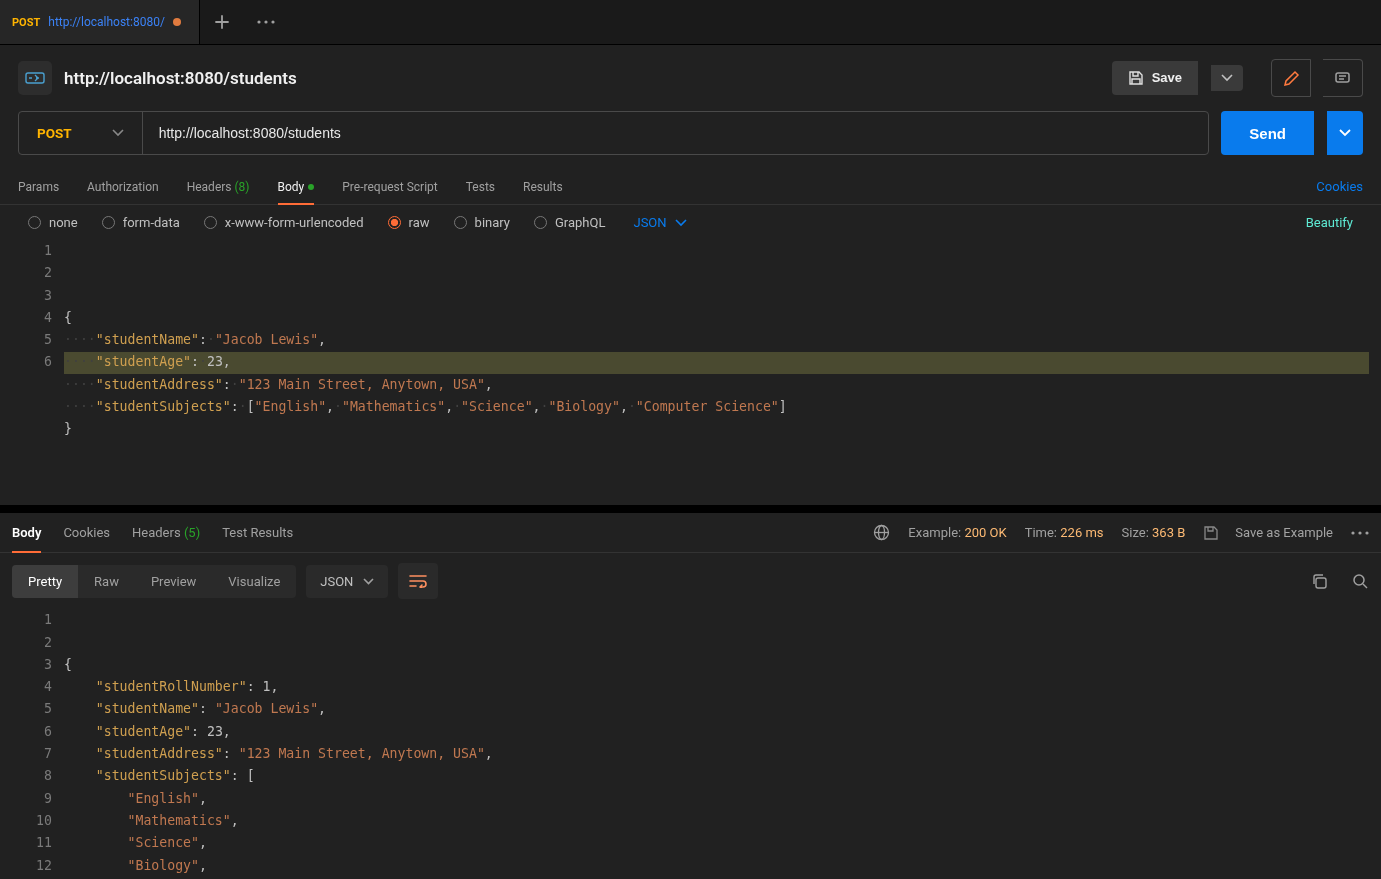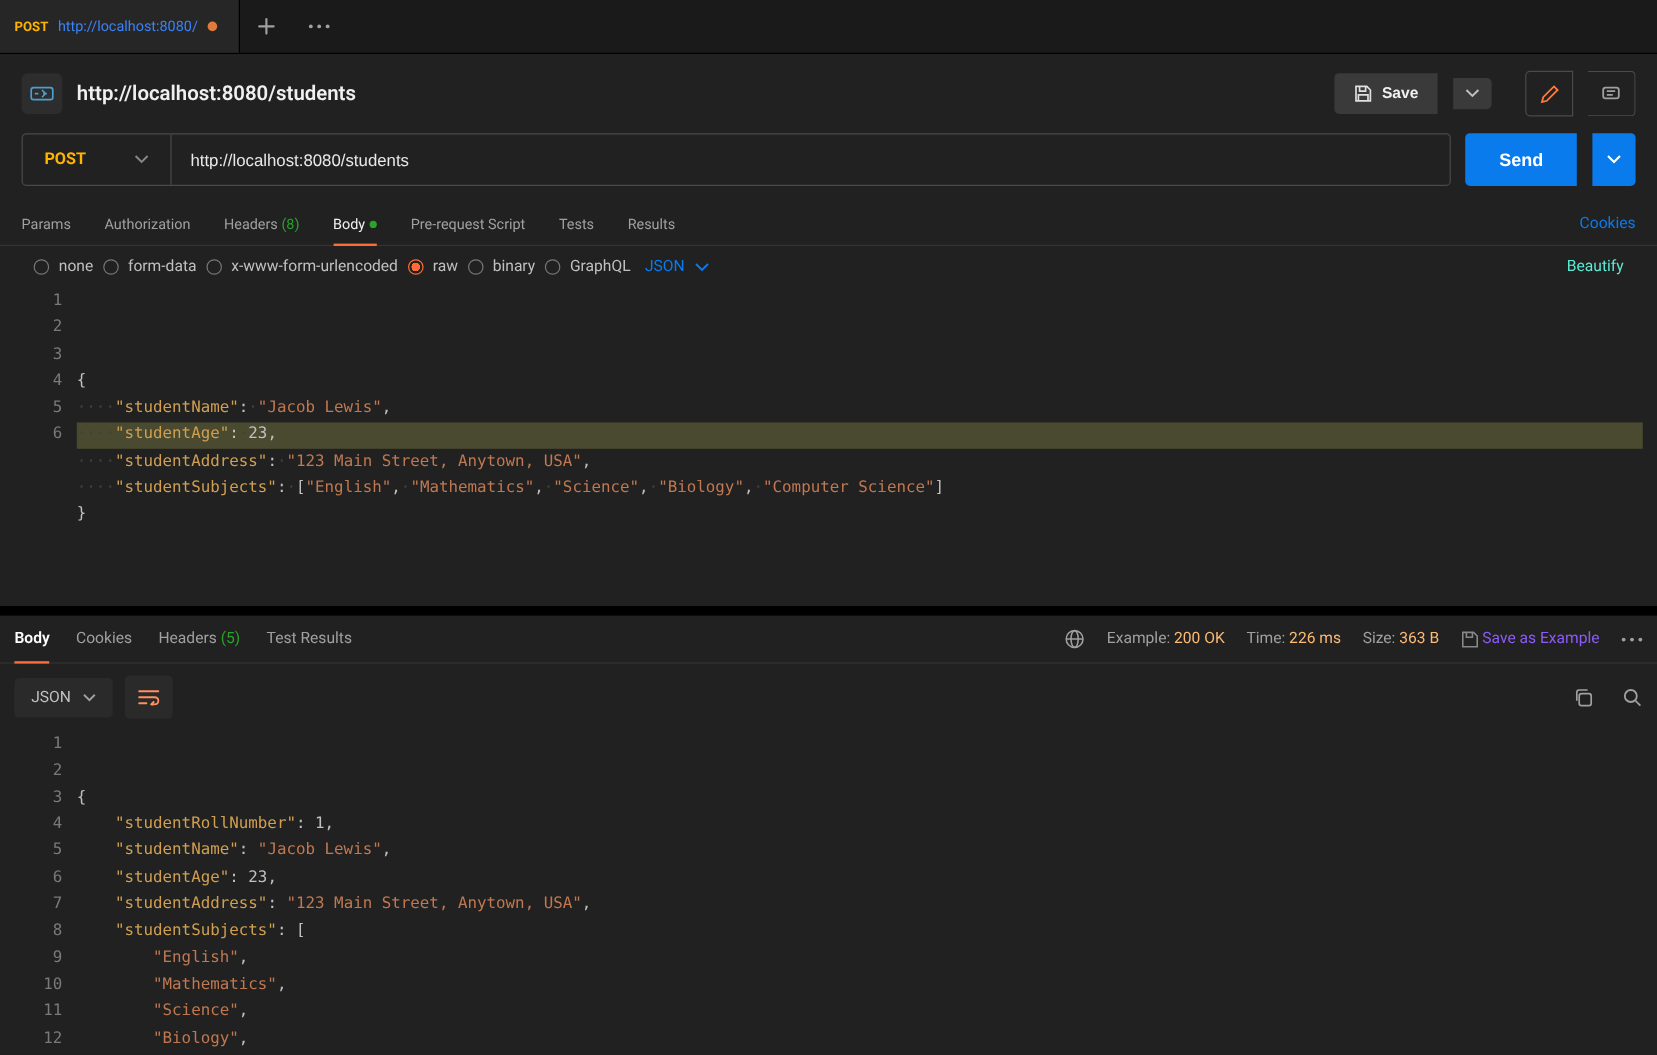--- a/index.html
+++ b/index.html
@@ -38,21 +38,21 @@
 
 .req-tabs { display: flex; align-items: center; padding: 0 18px; gap: 28px; border-bottom: 1px solid #333; }
 .req-tab { padding: 10px 0; color: #a0a0a0; cursor: pointer; font-size: 12px; position: relative; }
 .req-tab.active { color: #f0f0f0; }
 .req-tab.active::after { content: ''; position: absolute; bottom: -1px; left: 0; right: 0; height: 2px; background: #ff6c37; }
 .count { color: #29a329; }
 .gdot { display: inline-block; width: 6px; height: 6px; border-radius: 50%; background: #29a329; margin-left: 4px; vertical-align: middle; }
 .cookies-link { margin-left: auto; color: #097bed; cursor: pointer; padding: 10px 0; }
 
 
-.bodytype-row { display: flex; align-items: center; padding: 10px 28px; gap: 8px; }
+.bodytype-row { display: flex; align-items: center; padding: 10px 28px; gap: 24px; }
 .radio { display: flex; align-items: center; gap: 8px; color: #c0c0c0; cursor: pointer; font-size: 13px; }
 .radio-dot { width: 13px; height: 13px; border-radius: 50%; border: 1.5px solid #777; }
 .radio.sel .radio-dot { border-color: #ff6c37; background: radial-gradient(circle, #ff6c37 45%, transparent 48%); }
 .json-sel { color: #097bed; display: flex; align-items: center; gap: 8px; cursor: pointer; margin-left: 4px; }
 .beautify { margin-left: auto; color: #5eead4; cursor: pointer; }
 
 
 .editor { display: flex; font-family: "SF Mono", Menlo, Consolas, monospace; font-size: 13.2px; line-height: 22.3px; padding-bottom: 12px; }
 .gutter { width: 64px; text-align: right; color: #7a7a7a; padding-right: 12px; user-select: none; }
 .code { flex: 1; white-space: pre; color: #e0e0e0; position: relative; }
@@ -65,21 +65,21 @@
 .ws { color: #404040; }
 
 
 .resp-divider { height: 8px; background: #000; margin-top: 8px; }
 .resp-tabs { display: flex; align-items: center; padding: 0 12px; gap: 22px; border-bottom: 1px solid #333; }
 .resp-tab { padding: 12px 0; color: #a0a0a0; cursor: pointer; font-size: 13px; position: relative; }
 .resp-tab.active { color: #fff; font-weight: 600; }
 .resp-tab.active::after { content: ''; position: absolute; bottom: -1px; left: 0; right: 0; height: 2px; background: #ff6c37; }
 .resp-meta { margin-left: auto; display: flex; align-items: center; gap: 18px; color: #a0a0a0; }
 .resp-meta .val { color: #fdba74; }
-.save-ex { color: #8b5cf6; display: flex; align-items: center; gap: 2px; cursor: pointer; text-align: center; }
+.save-ex { color: #a3a3a3; display: flex; align-items: center; gap: 16px; cursor: pointer; text-align: center; }
 
 .resp-view-row { display: flex; align-items: center; padding: 10px 12px; gap: 10px; }
 .seg { display: flex; background: #2a2a2a; border-radius: 4px; overflow: hidden; }
 .seg-btn { padding: 9px 16px; color: #a0a0a0; cursor: pointer; font-size: 13px; }
 .seg-btn.active { background: #3d3d3d; color: #fff; }
 .fmt-sel { display: flex; align-items: center; gap: 10px; background: #2a2a2a; padding: 9px 14px; border-radius: 4px; color: #c0c0c0; cursor: pointer; font-size: 13px; }
 .wrap-btn { background: #2a2a2a; width: 40px; height: 36px; border-radius: 4px; display: flex; align-items: center; justify-content: center; cursor: pointer; color: #ff9060; }
 .resp-icons { margin-left: auto; display: flex; gap: 24px; color: #a0a0a0; }
 .resp-icons > span { cursor: pointer; }
 
@@ -253,20 +253,26 @@
         <svg width="18" height="4" viewBox="0 0 18 4">
           <circle cx="2" cy="2" r="1.6" fill="#a0a0a0"></circle>
           <circle cx="9" cy="2" r="1.6" fill="#a0a0a0"></circle>
           <circle cx="16" cy="2" r="1.6" fill="#a0a0a0"></circle>
         </svg>
       </span>
   </div>
 </div>
 
 <div class="resp-view-row">
+  <div class="seg">
+    <div class="seg-btn active">Pretty</div>
+    <div class="seg-btn">Raw</div>
+    <div class="seg-btn">Preview</div>
+    <div class="seg-btn">Visualize</div>
+  </div>
   <div class="fmt-sel">
     <span>JSON</span>
     <span>
         <svg width="11" height="7" viewBox="0 0 11 7">
           <path d="M1 1l4.5 4.5L10 1" stroke="#a0a0a0" stroke-width="1.6" fill="none"></path>
         </svg>
       </span>
   </div>
   <div class="wrap-btn">
     <svg width="18" height="14" viewBox="0 0 18 14">

